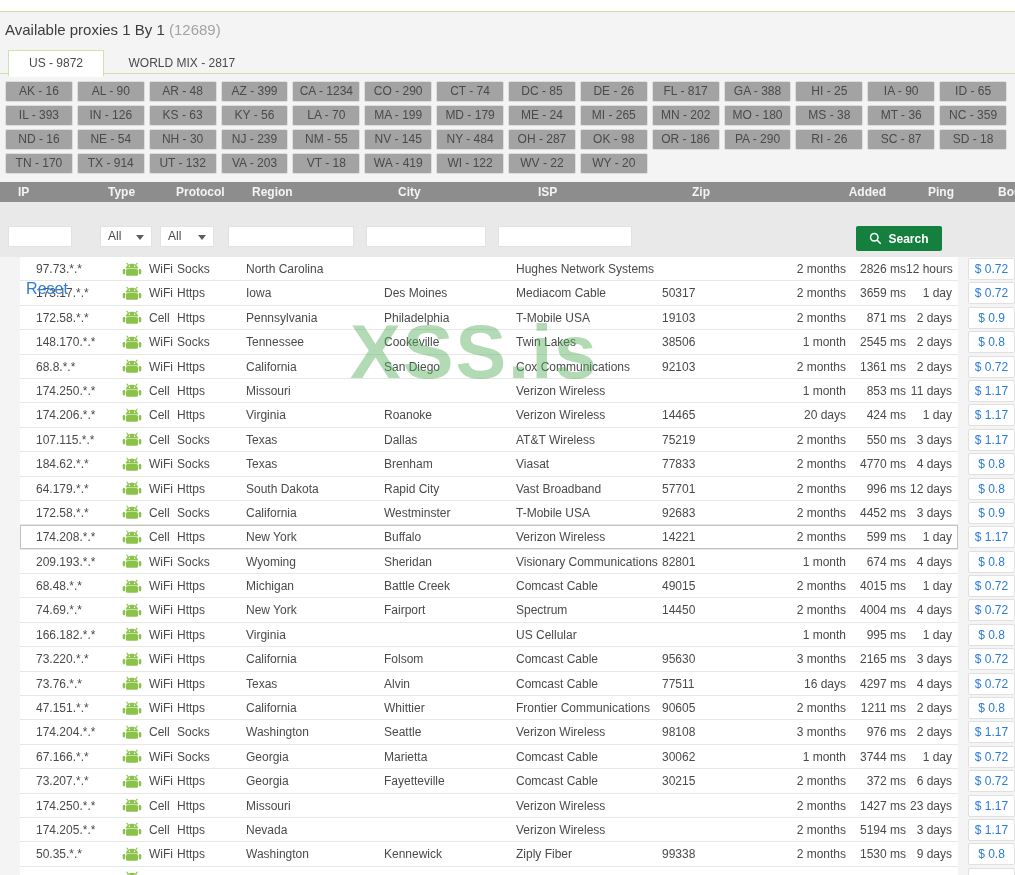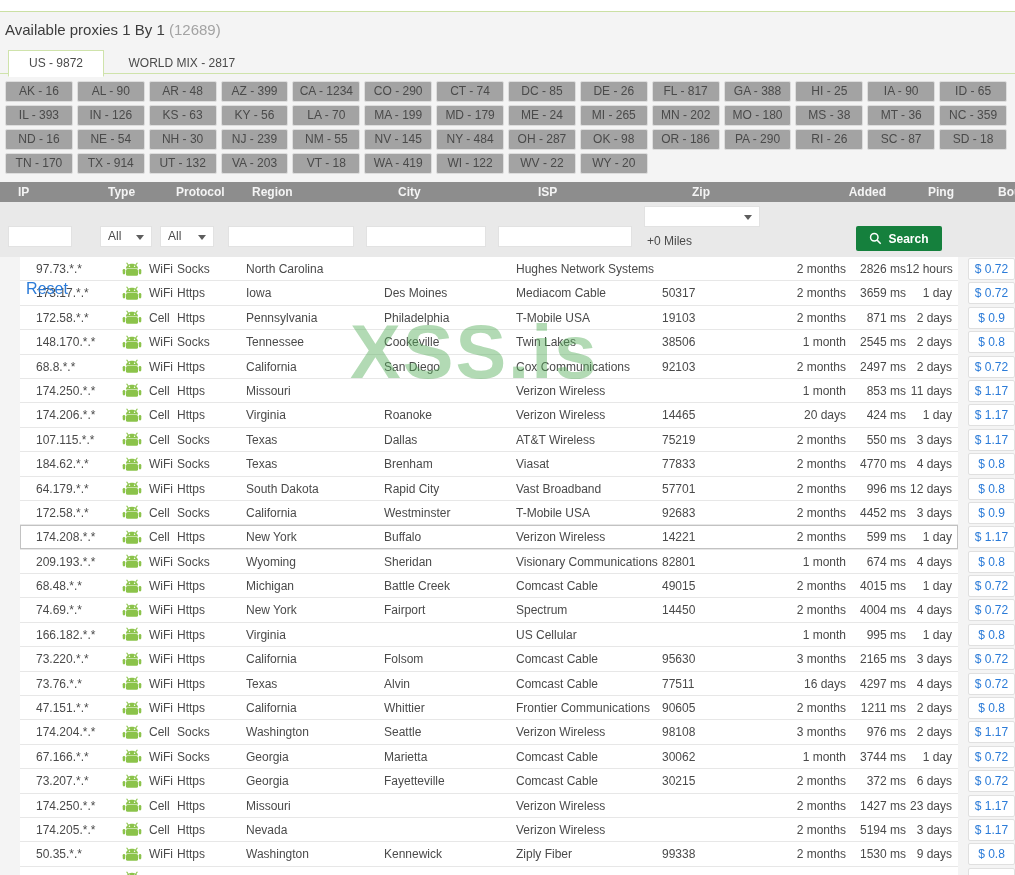--- a/index.html
+++ b/index.html
@@ -206,27 +206,20 @@
   </div>
   <div class="fcell">
     <div class="fake-select sel-protocol">
       <span>All</span>
       <span class="arrow"></span>
     </div>
   </div>
   <div class="fcell"><input class="tinput w-region" value="" style=""></div>
   <div class="fcell"><input class="tinput w-city" value="" style=""></div>
   <div class="fcell"><input class="tinput w-isp" value="" style=""></div>
-  <div class="fcell">
-    <div class="fake-select sel-zip">
-      <span></span>
-      <span class="arrow"></span>
-    </div>
-    <div class="miles">+0 Miles</div>
-  </div>
   <div class="fcell span3">
     <button class="search-btn">
       <svg width="13" height="13" viewBox="0 0 16 16">
           <circle cx="6.5" cy="6.5" r="4.6" fill="none" stroke="#ffffff" stroke-width="1.8"></circle>
           <line x1="10" y1="10" x2="14.4" y2="14.4" stroke="#ffffff" stroke-width="1.8"></line>
         </svg>
       <span>Search</span>
     </button>
   </div>
   <div class="fcell reset-cell">
@@ -368,21 +361,21 @@
             <circle cx="17.4" cy="5.6" r="1" fill="#ffffff"></circle>
           </svg>
           <span>WiFi</span>
         </div>
         <div class="cell c-protocol">Https</div>
         <div class="cell c-region">California</div>
         <div class="cell c-city">San Diego</div>
         <div class="cell c-isp">Cox Communications</div>
         <div class="cell c-zip">92103</div>
         <div class="cell c-added">2 months</div>
-        <div class="cell c-ping">2497 ms</div>
+        <div class="cell c-ping">1361 ms</div>
         <div class="cell c-bought">2 days</div>
       </div>
       <div class="price-box">$ 0.72</div>
     </div>
     <div class="trow">
       <div class="strip grid-cols">
         <div class="cell c-ip">174.250.*.*</div>
         <div class="cell c-type">
           <svg width="22" height="15" viewBox="0 0 28 20">
             <g fill="#8bc34a">

